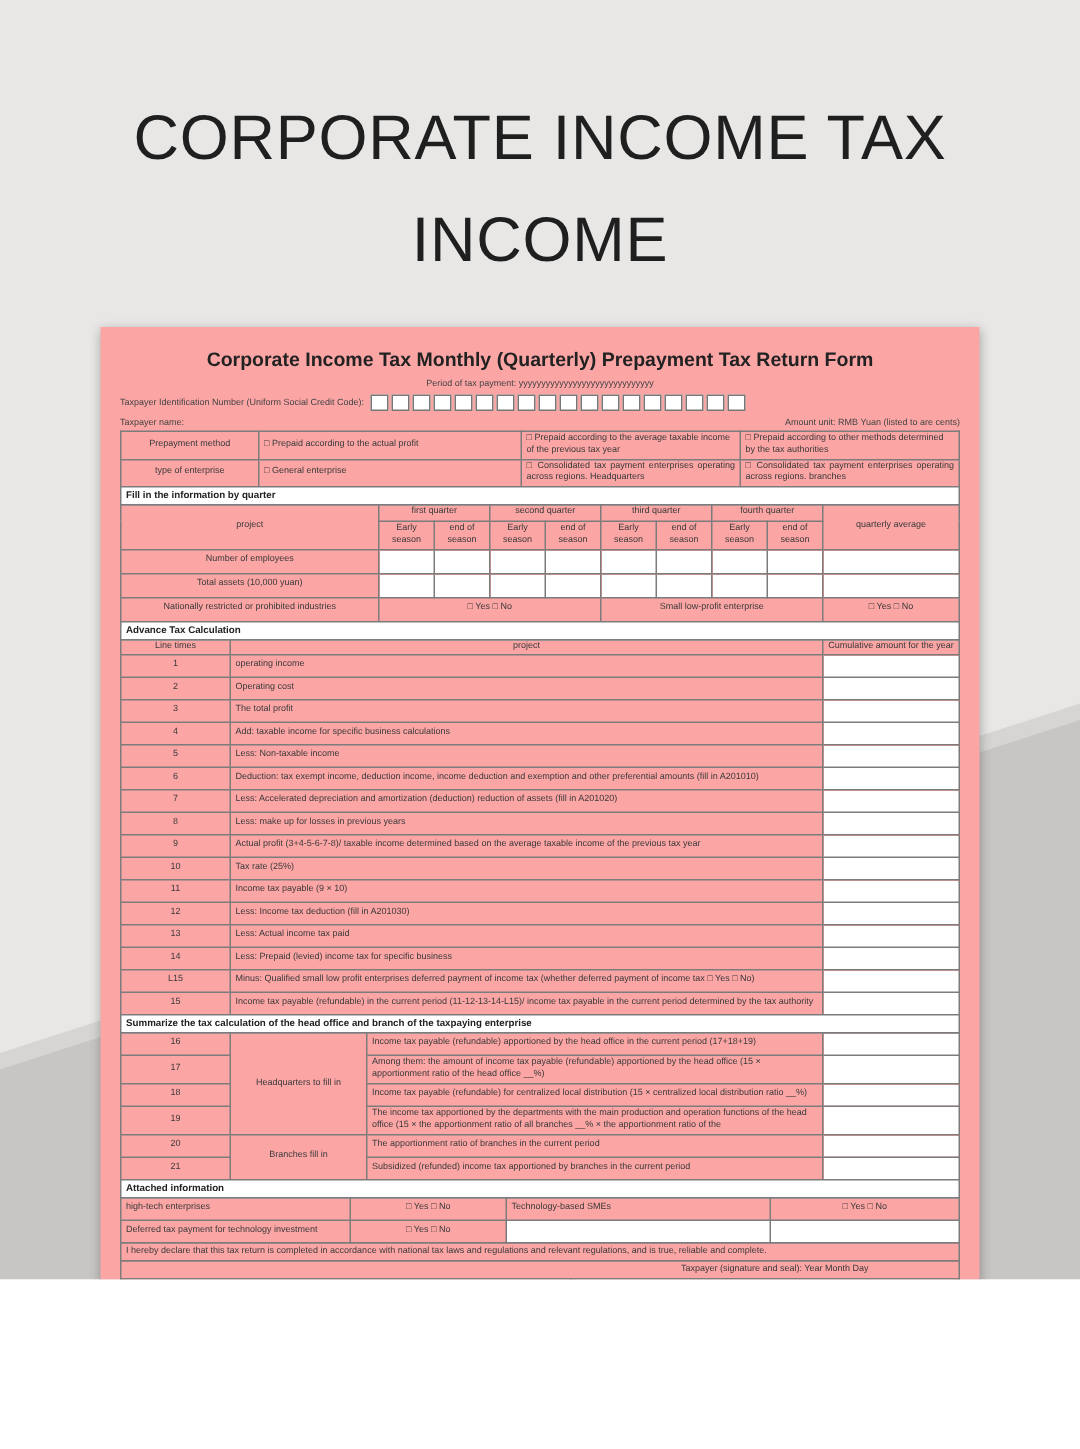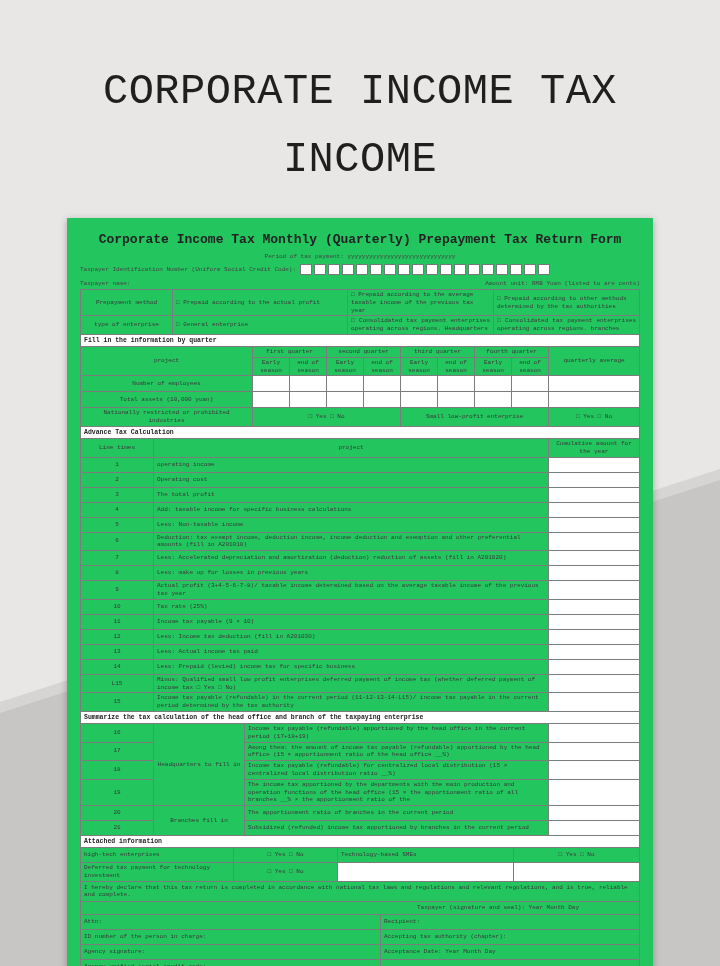--- a/index.html
+++ b/index.html
@@ -1,31 +1,31 @@
 <!DOCTYPE html>
 <html><head>
 <meta charset="utf-8">
 <style>
   html,body{margin:0;padding:0;}
   .canvas{
-    position:relative;width:720px;height:966px;overflow:hidden;
-    background:#e8e7e6;font-family:Liberation Mono, monospace;
+    position:relative;width:720px;height:853px;overflow:hidden;
+    background:#e8e7e6;font-family:Liberation Sans, sans-serif;
   }
   .bg-mid{position:absolute;inset:0;background:#d6d5d4;
     clip-path:polygon(0 702px,720px 469px,720px 966px,0 966px);}
   .bg-dark{position:absolute;inset:0;background:#c7c6c5;
     clip-path:polygon(0 713px,720px 480px,720px 966px,0 966px);}
   .big-title{
     position:absolute;top:58px;left:0;width:720px;text-align:center;
     font-size:42px;line-height:1.62;color:#1f1f1f;font-weight:500;
     letter-spacing:.5px;
   }
   .page{
     position:absolute;left:67px;top:218px;width:586px;min-height:678px;
-    background:#22c55e;box-shadow:0 2px 7px rgba(0,0,0,.3);
+    background:#fca5a5;box-shadow:0 2px 7px rgba(0,0,0,.3);
     box-sizing:border-box;padding:12px 13px 10px 13px;color:#333;
   }
   .form-title{font-size:13px;font-weight:bold;text-align:center;color:#222;
     margin:2px 0 6px 0;}
   .period{font-size:6px;text-align:center;margin-bottom:4px;color:#444;}
   .tin-row{display:flex;align-items:center;font-size:6px;color:#444;margin-bottom:5px;}
   .tin-boxes{display:flex;margin-left:4px;}
   .tin-box{width:10px;height:9px;border:1px solid #777;margin-right:2px;background:#fff;}
   .name-row{display:flex;justify-content:space-between;font-size:6px;color:#444;margin-bottom:3px;}
   table.tbl{width:100%;border-collapse:collapse;table-layout:fixed;margin-top:-1px;}

